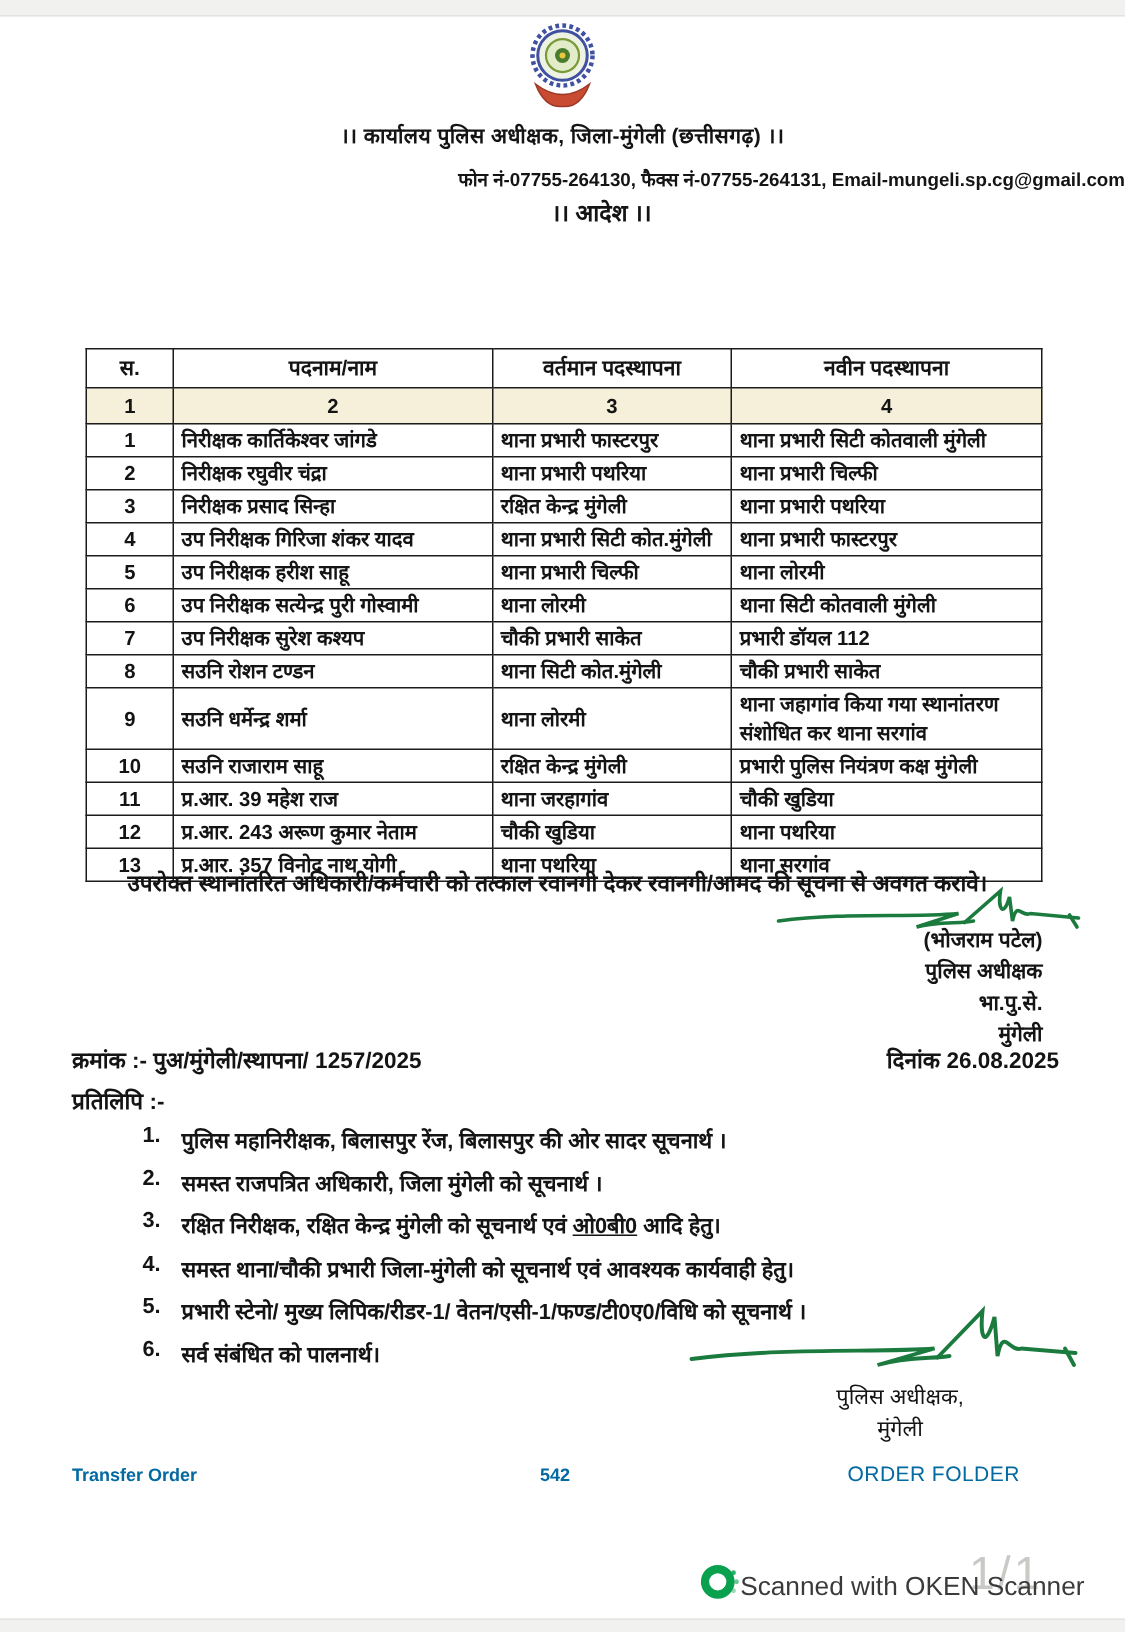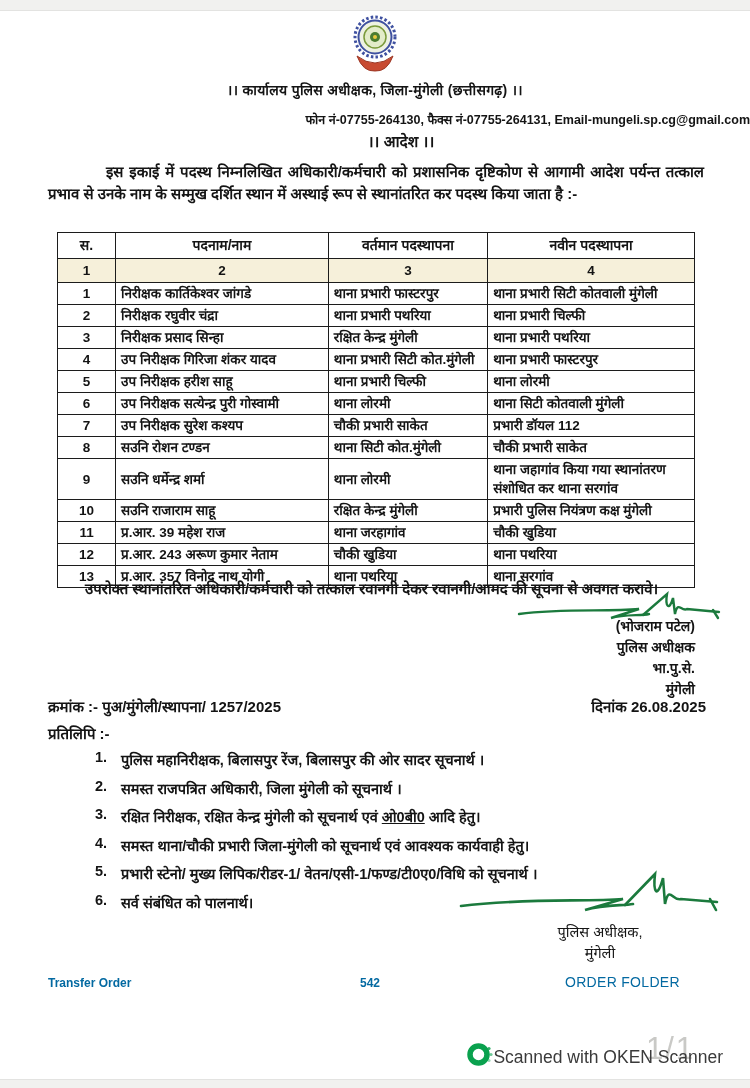--- a/index.html
+++ b/index.html
@@ -74,21 +74,20 @@
       <circle cx="24" cy="22" r="5" fill="#4a7c2f"></circle>
       <circle cx="24" cy="22" r="2" fill="#e8c83c"></circle>
       <path d="M6,41 Q24,55 42,41 Q36,57 24,56 Q12,57 6,41 Z" fill="#c84b32" stroke="#9c3826" stroke-width="1"></path>
     </svg>
   </div>
 
   <div class="title">।। कार्यालय पुलिस अधीक्षक, जिला-मुंगेली (छत्तीसगढ़) ।।</div>
   <div class="contact">फोन नं-07755-264130, फैक्स नं-07755-264131, Email-mungeli.sp.cg@gmail.com</div>
   <div class="order-heading">।। आदेश ।।</div>
 
-  <div class="intro">इस इकाई में पदस्थ निम्नलिखित अधिकारी/कर्मचारी को प्रशासनिक दृष्टिकोण से आगामी आदेश पर्यन्त तत्काल प्रभाव से उनके नाम के सम्मुख दर्शित स्थान में अस्थाई रूप से स्थानांतरित कर पदस्थ किया जाता है :-</div>
 
   <table class="transfer">
     <colgroup>
         <col style="width:48px">
         <col style="width:217px">
         <col style="width:162px">
         <col style="width:211px">
       </colgroup>
     <tbody>
         <tr>

